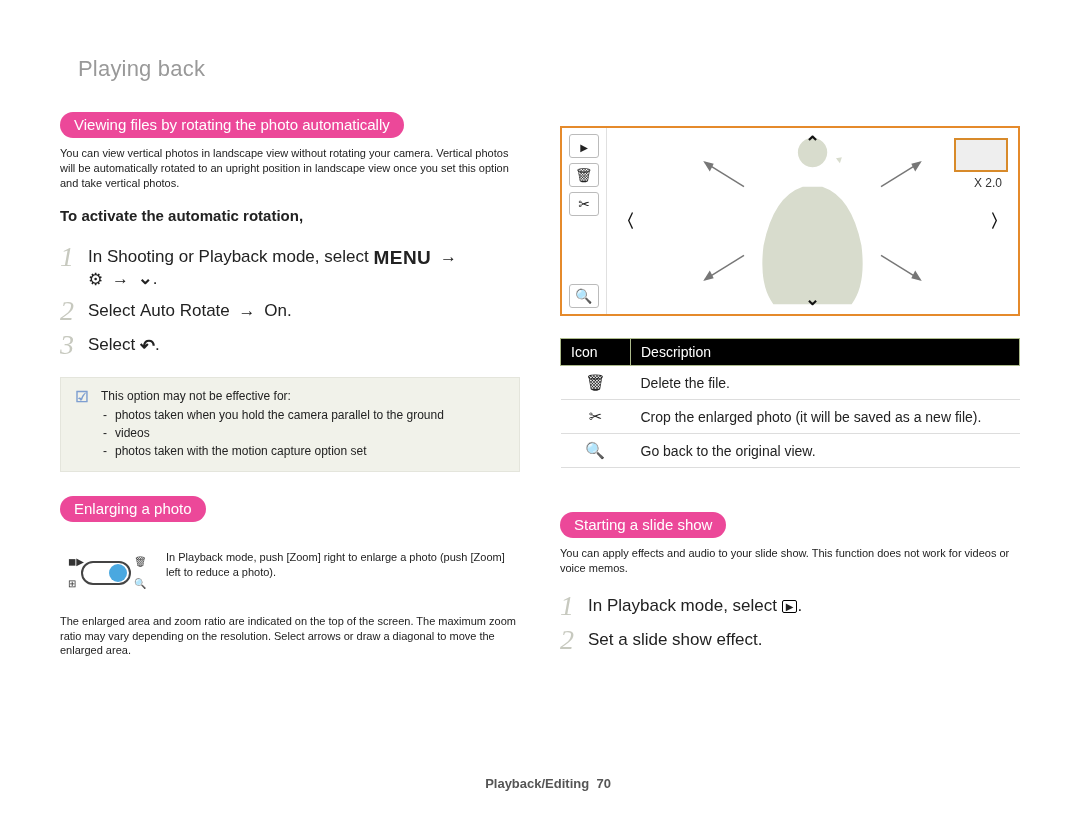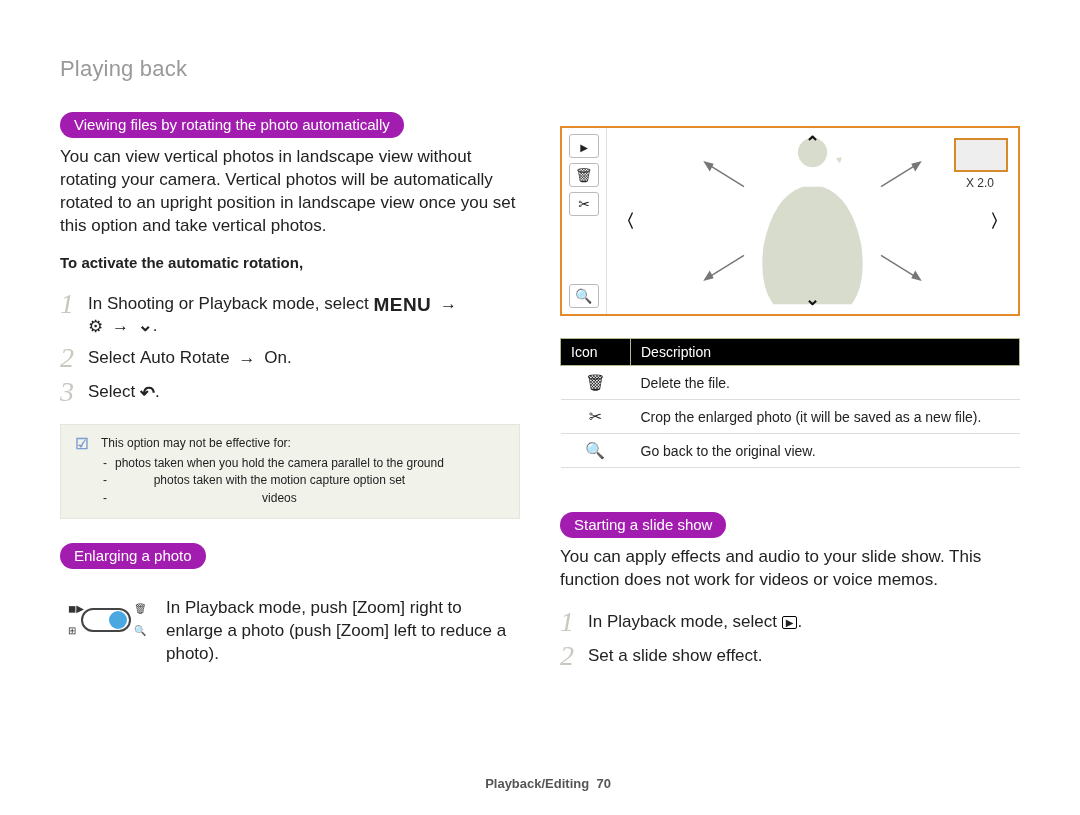--- a/index.html
+++ b/index.html
@@ -17,35 +17,35 @@
     display: flex;
     gap: 40px;
   }
   .col {
     width: 470px;
   }
   .page-head {
     color: #999;
     font-size: 22px;
     font-weight: 300;
-    margin: 0 0 30px 0;
+    margin: 0 0 30px 18px;
     letter-spacing: 0.2px;
   }
   .pill {
     display: inline-block;
-    background: #a21caf;
+    background: #ec4899;
     color: #fff;
     border-radius: 14px;
     padding: 4px 14px 5px 14px;
     font-size: 15px;
     font-weight: 500;
     margin-bottom: 8px;
   }
   .para {
-    font-size: 17px;
+    font-size: 11px;
     line-height: 1.35;
     font-weight: 300;
     margin: 0 0 16px 0;
   }
   .subhead {
     font-weight: bold;
     font-size: 15px;
     margin: 10px 0 19px 0;
   }
   .steps { margin: 4px 0 12px 0; }
@@ -97,21 +97,21 @@
     width: 18px; height: 18px;
     border-radius: 4px;
     color: #7e9fd1;
     font-weight: bold;
     text-align: center;
     line-height: 18px;
     font-size: 15px;
     flex-shrink: 0;
     font-family: Georgia, serif;
   }
-  .note-list { margin: 3px 0 0 0; padding-left: 14px; text-align: center; }
+  .note-list { margin: 3px 0 0 0; padding-left: 14px; }
   .note-list li { margin: 1px 0; list-style: none; position: relative; }
   .note-list li::before { content: "-"; position: absolute; left: -12px; }
 
   .zoom-row {
     display: flex;
     gap: 14px;
     align-items: flex-start;
     margin-top: 20px;
   }
   .zoom-ctrl {
@@ -153,21 +153,21 @@
   }
   .thumb {
     position: absolute;
     right: 10px; top: 10px;
     width: 54px; height: 34px;
     border: 2px solid #d88a2a;
     background: #eee;
   }
   .zoom-label {
     position: absolute;
-    right: 24px; top: 48px;
+    right: 16px; top: 48px;
     font-size: 12px;
     color: #333;
   }
   .chev { position: absolute; font-size: 18px; font-weight: bold; color: #111; }
   .chev.up { top: 4px; left: 50%; transform: translateX(-50%); }
   .chev.down { bottom: 4px; left: 50%; transform: translateX(-50%); }
   .chev.left { left: 10px; top: 50%; transform: translateY(-50%); }
   .chev.right { right: 10px; top: 50%; transform: translateY(-50%); }
 
   .table {
@@ -247,22 +247,22 @@
         </div>
       </div>
     </div>
 
     <div class="note-box">
       <div class="note-icon">☑</div>
       <div>
         <div>This option may not be effective for:</div>
         <ul class="note-list">
           <li>photos taken when you hold the camera parallel to the ground</li>
+          <li>videos</li>
           <li>photos taken with the motion capture option set</li>
-          <li>videos</li>
         </ul>
       </div>
     </div>
 
     <div class="pill">Enlarging a photo</div>
 
     <div class="zoom-row">
       <div class="zoom-ctrl">
         <svg width="92" height="42" viewBox="0 0 92 42">
           <rect x="22" y="10" rx="11" ry="11" width="48" height="22" fill="#fff" stroke="#444" stroke-width="2"></rect>
@@ -271,20 +271,21 @@
           <text x="8" y="35" font-size="10" fill="#333">⊞</text>
           <text x="74" y="13" font-size="10" fill="#333">🗑</text>
           <text x="74" y="35" font-size="10" fill="#333">🔍</text>
         </svg>
       </div>
       <p class="para" style="margin:0;">
         <span>In Playback mode, push [</span><strong>Zoom</strong><span>] right to enlarge a photo (push [</span><strong>Zoom</strong><span>] left to reduce a photo).</span>
       </p>
     </div>
 
+    <p class="para" style="margin-top:20px;">The enlarged area and zoom ratio are indicated on the top of the screen. The maximum zoom ratio may vary depending on the resolution. Select arrows or draw a diagonal to move the enlarged area.</p>
   </div>
 
   <div class="col" style="padding-top:70px;">
 
     <div class="preview-frame">
       <div class="preview-side">
         <div class="side-btn">
             <span class="play-glyph"></span>
           </div>
         <div class="side-btn">

